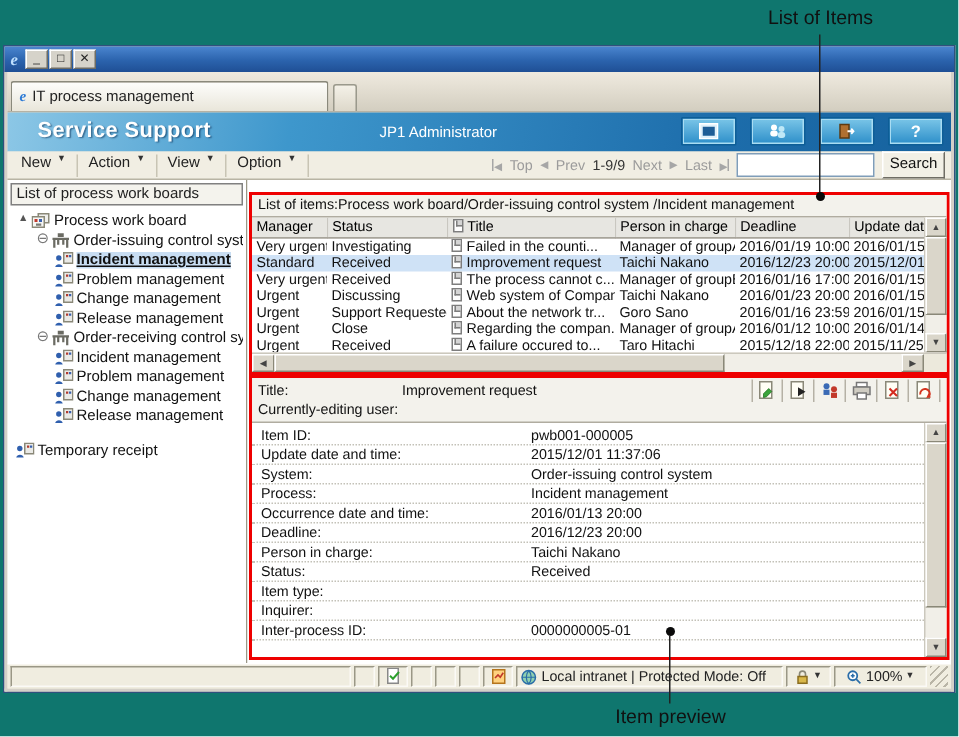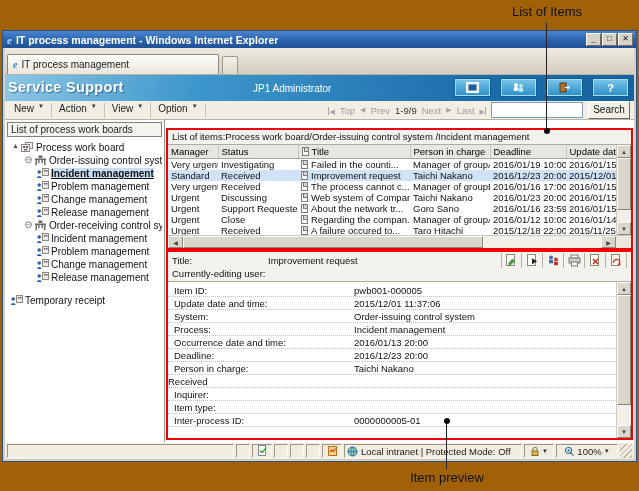--- a/index.html
+++ b/index.html
@@ -1,17 +1,17 @@
 <!DOCTYPE html>
 <html><head>
 <meta charset="utf-8">
 <style>
   *{box-sizing:border-box;margin:0;padding:0}
   html,body{background:#fff}
-  .canvas{position:relative;width:639px;height:491px;background:#a16207;
+  .canvas{position:relative;width:639px;height:491px;background:#0f766e;
           font-family:"Liberation Sans",sans-serif;overflow:hidden}
 
   
   .anno{position:absolute;font-size:13px;color:#111;z-index:60}
   .anno-top{left:487px;top:4px;width:120px;text-align:center}
   .anno-bottom{left:357px;top:470px;width:180px;text-align:center}
   .callout-line{position:absolute;width:1px;background:#222;z-index:55}
   .line-top{left:546px;top:23px;height:105px}
   .line-bottom{left:446px;top:424px;height:45px}
   .callout-dot{position:absolute;width:6px;height:6px;border-radius:50%;background:#0a0a0a;z-index:56}
@@ -35,21 +35,21 @@
             display:flex;align-items:flex-end;padding:0 2px;border-bottom:1px solid #b6b2a4}
   .tab{width:212px;height:20px;background:linear-gradient(180deg,#fdfdfb,#e9e6da);
        border:1px solid #8a897c;border-bottom:none;border-radius:2px 2px 0 0;
        display:flex;align-items:center;padding:0 5px;font-size:10px;color:#222}
   .tab .elogo{font:bold italic 10px "Liberation Serif",serif;color:#2f7cd6;margin-right:4px}
   .tabstub{width:16px;height:18px;margin-left:3px;background:linear-gradient(180deg,#f4f1e8,#ddd8ca);
            border:1px solid #9a998c;border-bottom:none;border-radius:2px 2px 0 0}
 
   .banner{flex:none;height:26px;position:relative;color:#fff;
           background:linear-gradient(100deg,#8cc7e6 0%,#3e97cc 30%,#1d6dab 75%,#16629e 100%)}
-  .appname{position:absolute;left:3px;top:4px;font-size:14.5px;font-weight:bold;letter-spacing:.3px;
+  .appname{position:absolute;left:20px;top:4px;font-size:14.5px;font-weight:bold;letter-spacing:.3px;
            text-shadow:1px 1px 1px rgba(0,40,80,.55)}
   .username{position:absolute;left:248px;top:8px;font-size:10px}
   .bannerbtns{position:absolute;right:5px;top:3px;display:flex;gap:9px}
   .bbtn{width:37px;height:19px;display:flex;align-items:center;justify-content:center;
         background:linear-gradient(180deg,#7bc6e8,#2c8ec9);border:1px solid #0d5e97;
         box-shadow:inset 0 0 0 1px #a8dcf2;border-radius:1px;color:#fff;font-size:11px;font-weight:bold}
 
   .menubar{flex:none;height:19px;background:#f1eee3;border-bottom:1px solid #b8b4a4;
            display:flex;align-items:center;position:relative;padding-left:2px}
   .menu{display:inline-flex;align-items:flex-start;gap:4px;padding:0 7px;height:15px;
@@ -148,21 +148,20 @@
   <div class="anno anno-top">List of Items</div>
   <div class="callout-line line-top"></div>
   <div class="callout-dot dot-top"></div>
   <div class="callout-line line-bottom"></div>
   <div class="callout-dot dot-bottom"></div>
   <div class="anno anno-bottom">Item preview</div>
 
   <div class="win">
     <div class="titlebar">
       <span class="elogo">e</span>
-      <span class="titletext">IT process management - Windows Internet Explorer</span>
       <span class="winbtn">_</span>
       <span class="winbtn">□</span>
       <span class="winbtn">✕</span>
     </div>
 
     <div class="winbody">
       <div class="tabstrip">
         <div class="tab">
           <span class="elogo">e</span>
           <span>IT process management</span>
@@ -614,31 +613,32 @@
                     <span class="flabel">Deadline:</span>
                     <span class="fvalue">2016/12/23 20:00</span>
                   </div>
 
                   <div class="frow">
                     <span class="flabel">Person in charge:</span>
                     <span class="fvalue">Taichi Nakano</span>
                   </div>
 
                   <div class="frow">
+                    <span class="flabel">Status:</span>
                     <span class="fvalue">Received</span>
                   </div>
 
 
                   <div class="frow">
+                    <span class="flabel">Item type:</span>
+                    <span class="fvalue"></span>
+                  </div>
+
+                  <div class="frow">
                     <span class="flabel">Inquirer:</span>
-                    <span class="fvalue"></span>
-                  </div>
-
-                  <div class="frow">
-                    <span class="flabel">Item type:</span>
                     <span class="fvalue"></span>
                   </div>
 
                   <div class="frow">
                     <span class="flabel">Inter-process ID:</span>
                     <span class="fvalue">0000000005-01</span>
                   </div>
                 </div>
               <div class="vscroll">
                 <span class="sbtn">▲</span>

